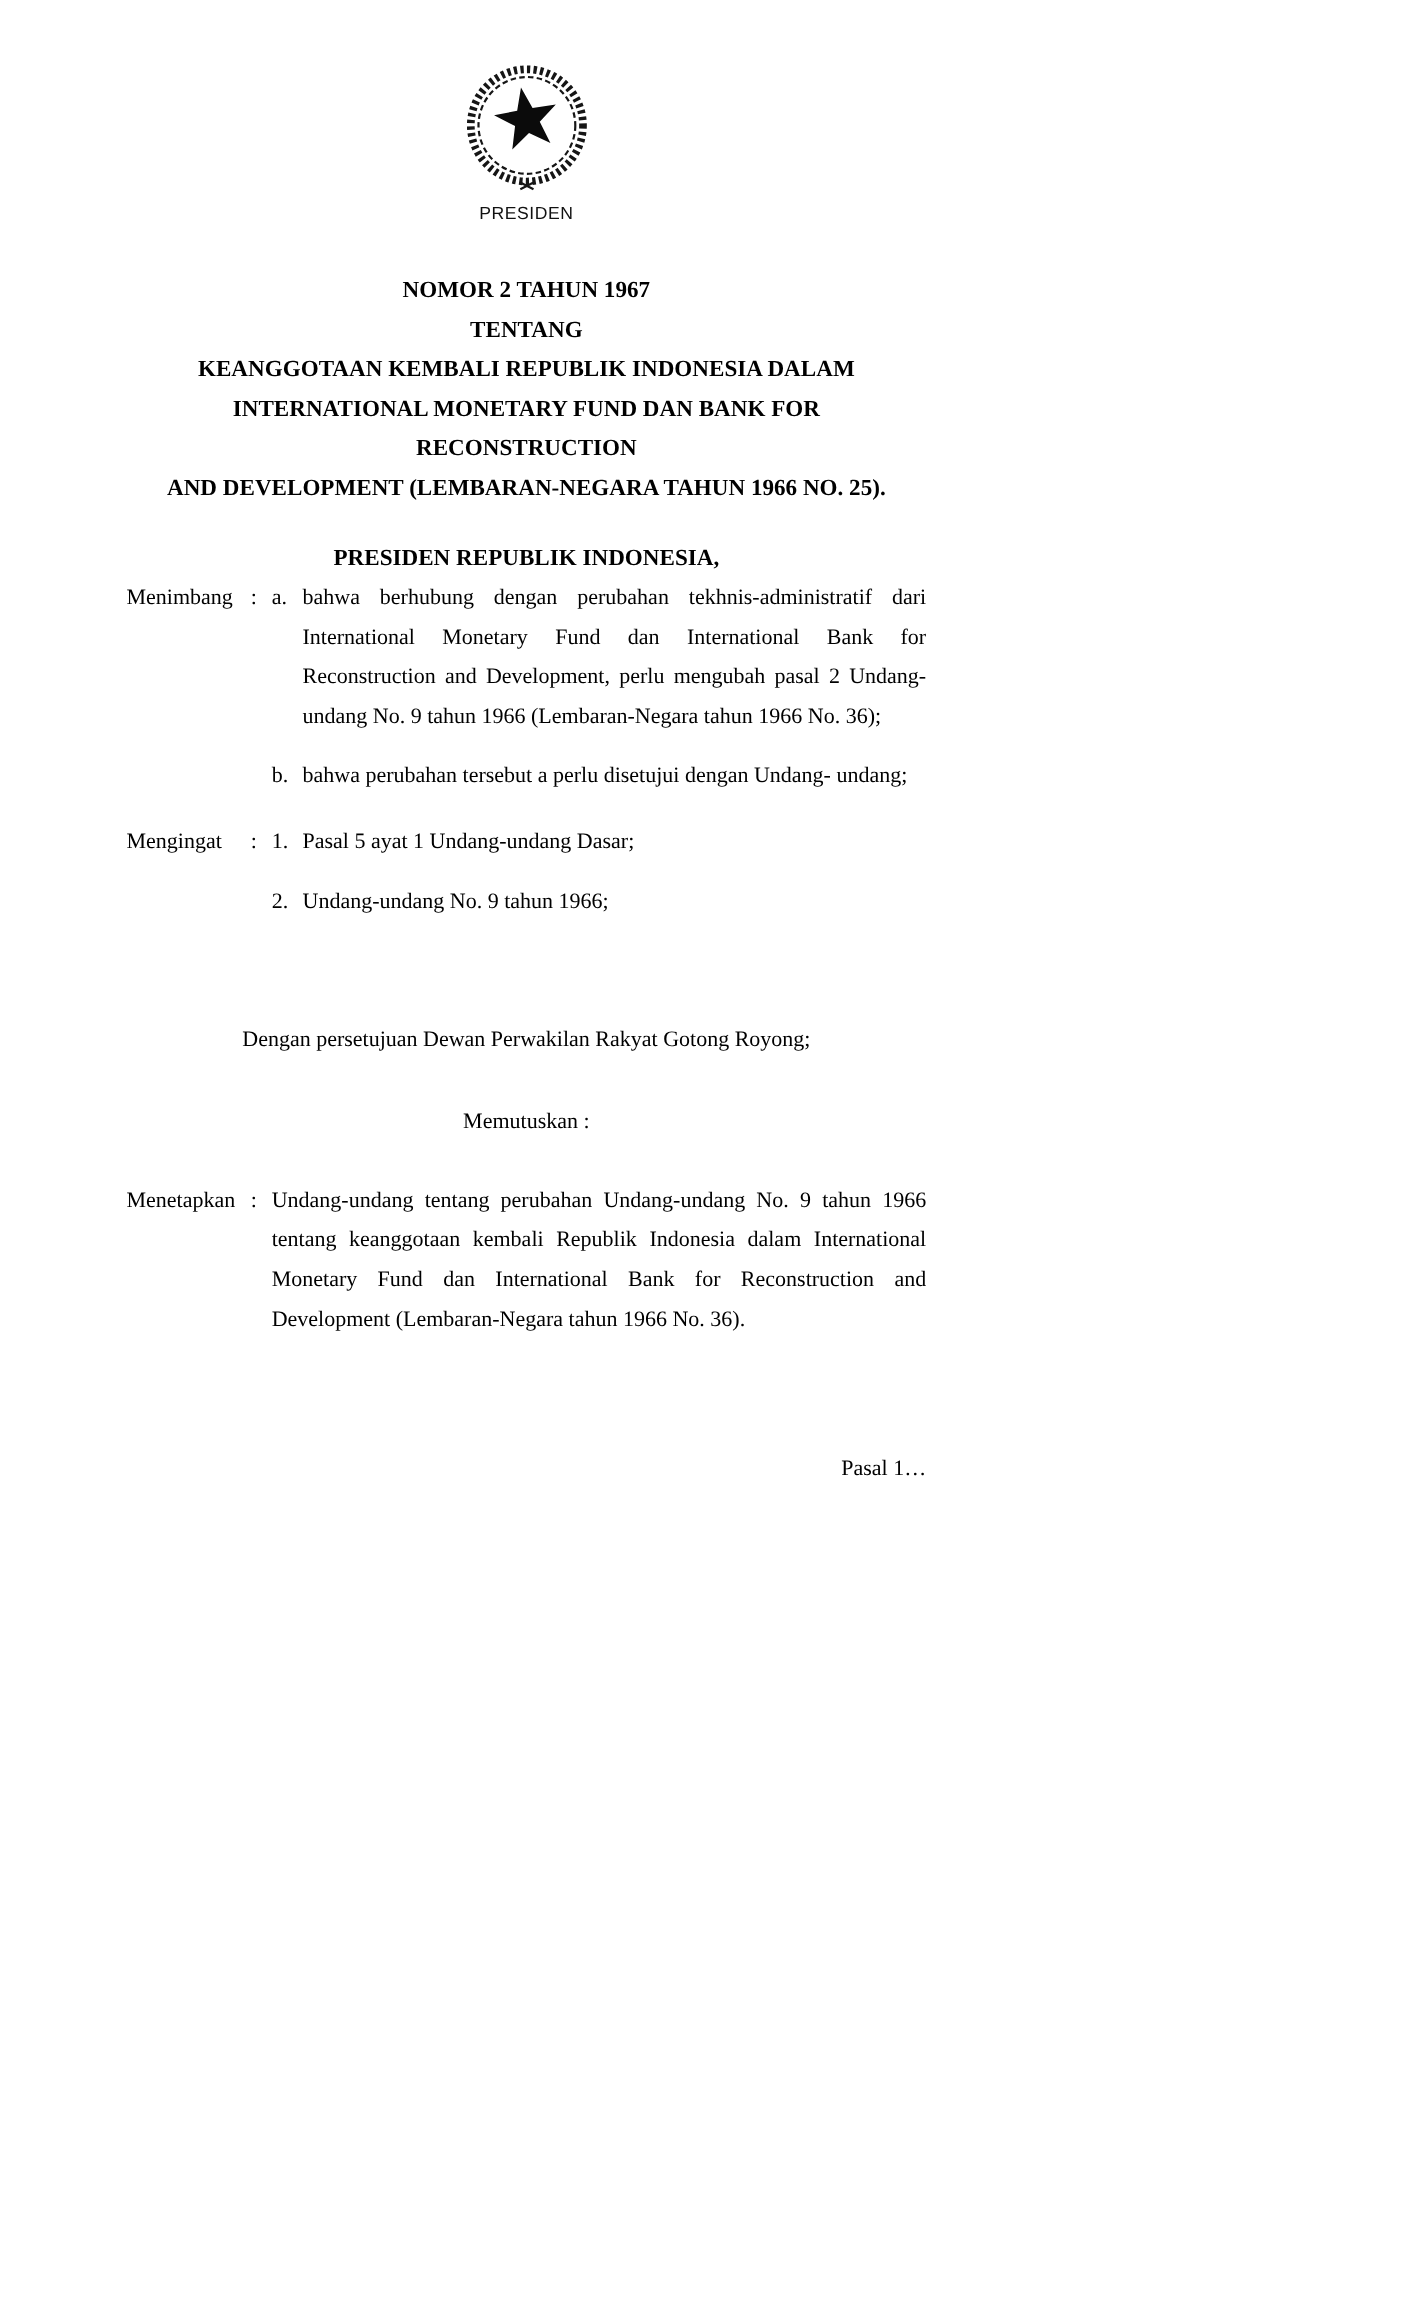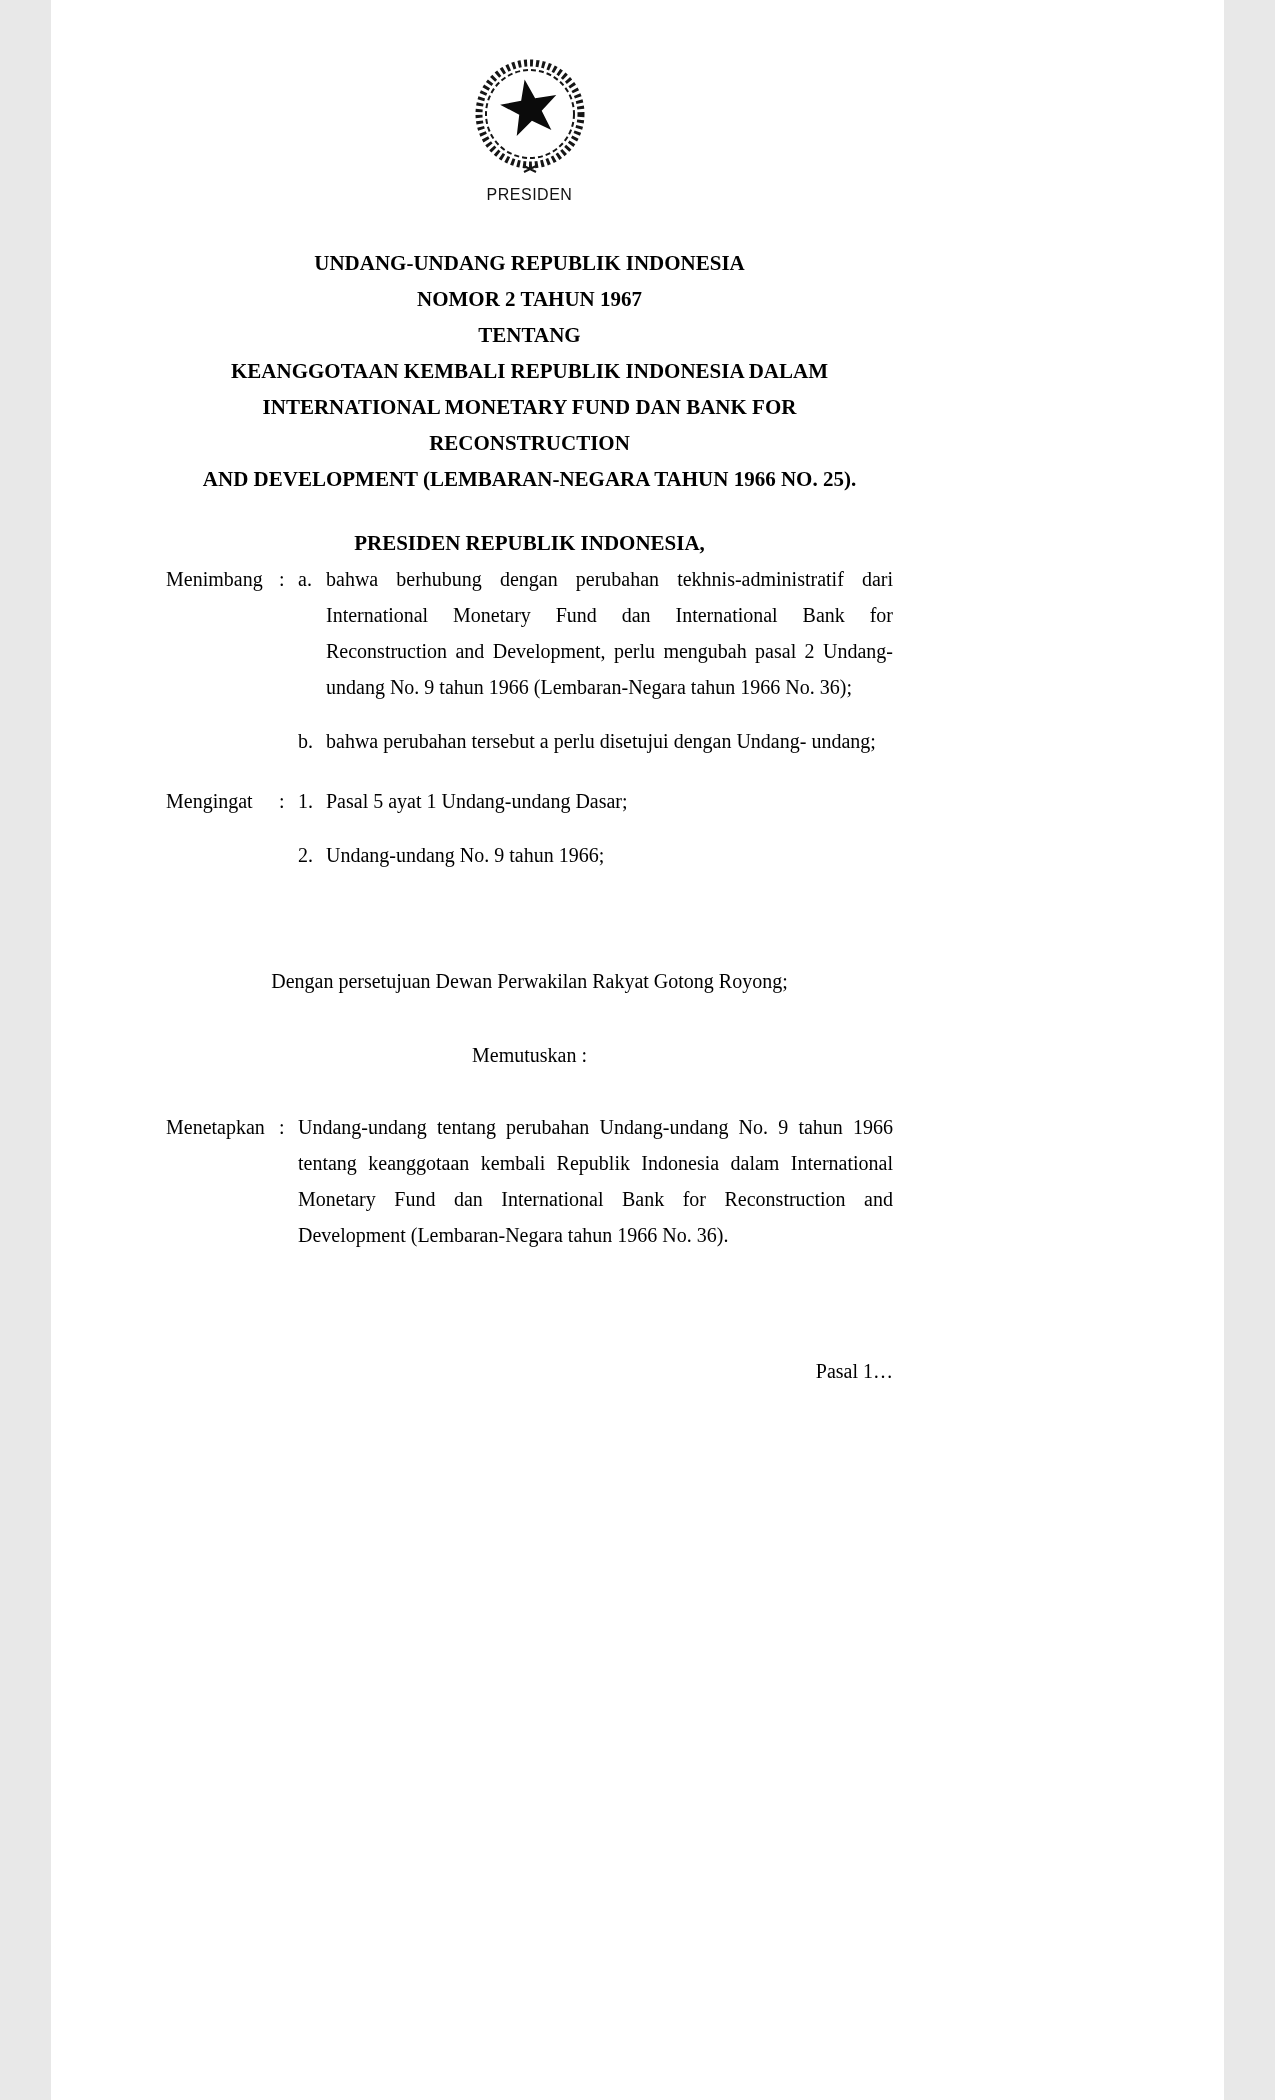--- a/index.html
+++ b/index.html
@@ -2,21 +2,21 @@
 <html><head>
 <meta charset="utf-8">
 <style>
   html, body {
     margin: 0;
     padding: 0;
     background: #e8e8e8;
   }
   .page {
     position: relative;
-    width: 1173px;
+    width: 1275px;
     height: 2100px;
     margin: 0 auto;
     background: #ffffff;
     color: #000000;
     font-family: "Liberation Serif", serif;
     overflow: hidden;
     box-sizing: border-box;
   }
   .content {
     box-sizing: content-box;
@@ -127,21 +127,20 @@
 
         <polygon points="62,27 69.1,47.3 90.5,47.7 73.4,60.7 79.6,81.3 62,69 44.4,81.3 50.6,60.7 33.5,47.7 54.9,47.3" fill="#0b0b0b" transform="rotate(-10 62 58)"></polygon>
       </svg>
     </div>
 
     <div class="letterhead">
       <div>PRESIDEN</div>
     </div>
 
     <div class="title-block">
-      <div>UNDANG-UNDANG REPUBLIK INDONESIA</div>
       <div>NOMOR 2 TAHUN 1967</div>
       <div>TENTANG</div>
       <div>KEANGGOTAAN KEMBALI REPUBLIK INDONESIA DALAM</div>
       <div>INTERNATIONAL MONETARY FUND DAN BANK FOR RECONSTRUCTION</div>
       <div>AND DEVELOPMENT (LEMBARAN-NEGARA TAHUN 1966 NO. 25).</div>
     </div>
 
     <div class="salutation">PRESIDEN REPUBLIK INDONESIA,</div>
 
     <div class="clause-row body-text mt-considering">

